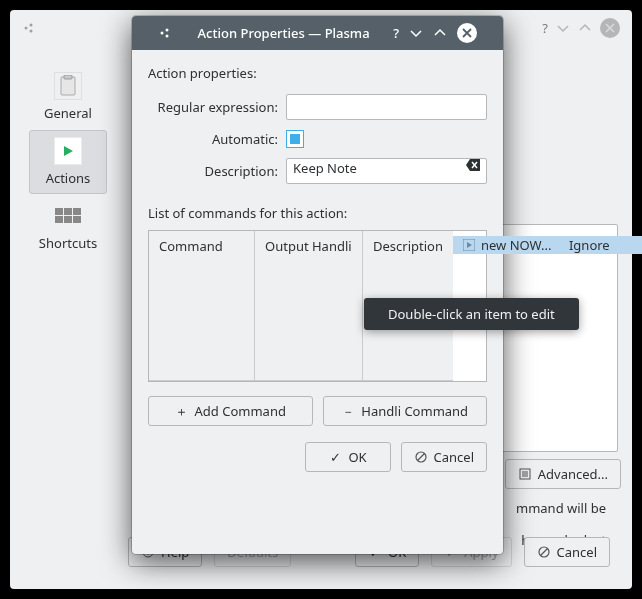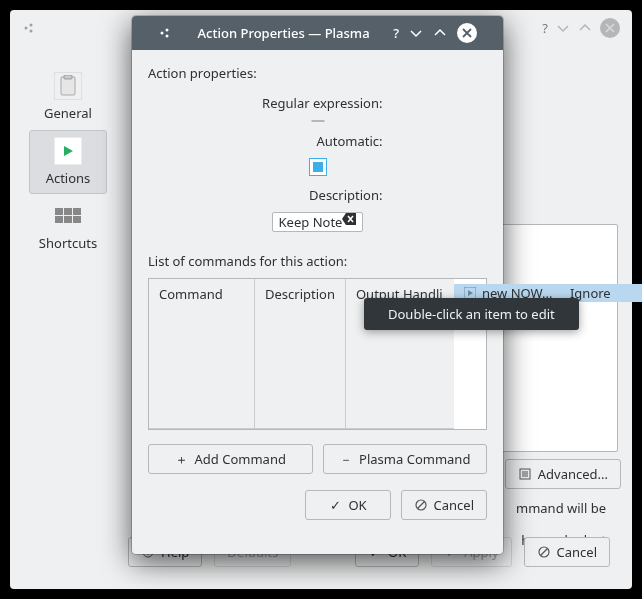--- a/index.html
+++ b/index.html
@@ -43,21 +43,21 @@
     display: flex; flex-direction: column;
   }
   .m-titlebar {
     height: 34px; background: #556068; color: #fff; border-radius: 4px 4px 0 0;
     display: flex; align-items: center; padding: 0 26px; gap: 10px;
   }
   .m-titlebar .title { flex:1; text-align:center; font-weight:500;}
   .m-titlebar svg { color:#fff;}
   .close-x { width:20px; height:20px; border-radius:50%; background:#fff; color:#556068; display:flex; align-items:center; justify-content:center;}
   .m-body { padding: 14px 16px; display:flex; flex-direction:column; color:#2e3134;}
-  .form-row { display:flex; align-items:center; margin-bottom:10px; gap:8px;flex-direction:column;}
+  .form-row { display:flex; align-items:center; margin-bottom:10px; gap:8px;}
   .form-row .fl { width: 130px; text-align:right;}
   .tinput { flex:1; height:26px; border:1px solid #b5b8bb; background:#fff; padding:0 6px; border-radius:2px; display:flex; align-items:flex-start; justify-content:space-between;}
   .chk { width:18px; height:18px; border:1px solid #3daee9; background:#fff; position:relative;}
   .chk::after{ content:""; position:absolute; inset:3px; background:#3daee9;}
   .table {
     border:1px solid #b5b8bb; background:#fff; height: 152px; display:flex; flex-direction:row;
   }
   .thead { display:flex; background:#eff0f1; border-bottom:1px solid #c9ccce;}
   .th { padding:6px 10px; border-right:1px solid #c9ccce;}
   .th:last-child{border-right:none;}
@@ -245,22 +245,22 @@
             </svg>
           </span>
       </div>
     </div>
 
     <div style="margin:10px 0 8px;">List of commands for this action:</div>
 
     <div class="table">
       <div class="thead">
         <div class="th c1">Command</div>
+        <div class="th c2">Output Handli</div>
         <div class="th c3">Description</div>
-        <div class="th c2">Output Handli</div>
       </div>
       <div class="trow">
         <div class="td c1">
           <span>
               <svg width="12" height="12">
                 <rect x="0" y="0" width="12" height="12" fill="none" stroke="#6a8aa8"></rect>
                 <path d="M4 3 L9 6 L4 9 Z" fill="#6a8aa8"></path>
               </svg>
             </span>
           <span>new NOW...</span>
@@ -273,21 +273,21 @@
       </div>
     </div>
 
     <div class="cmd-btns">
       <div class="btn">
         <span class="icn">＋</span>
         <span>Add Command</span>
       </div>
       <div class="btn">
         <span class="icn">－</span>
-        <span>Plasma Command</span>
+        <span>Handli Command</span>
       </div>
     </div>
 
     <div class="okrow">
       <div class="btn">
         <span class="icn">✓</span>
         <span>OK</span>
       </div>
       <div class="btn">
         <span class="icn">

